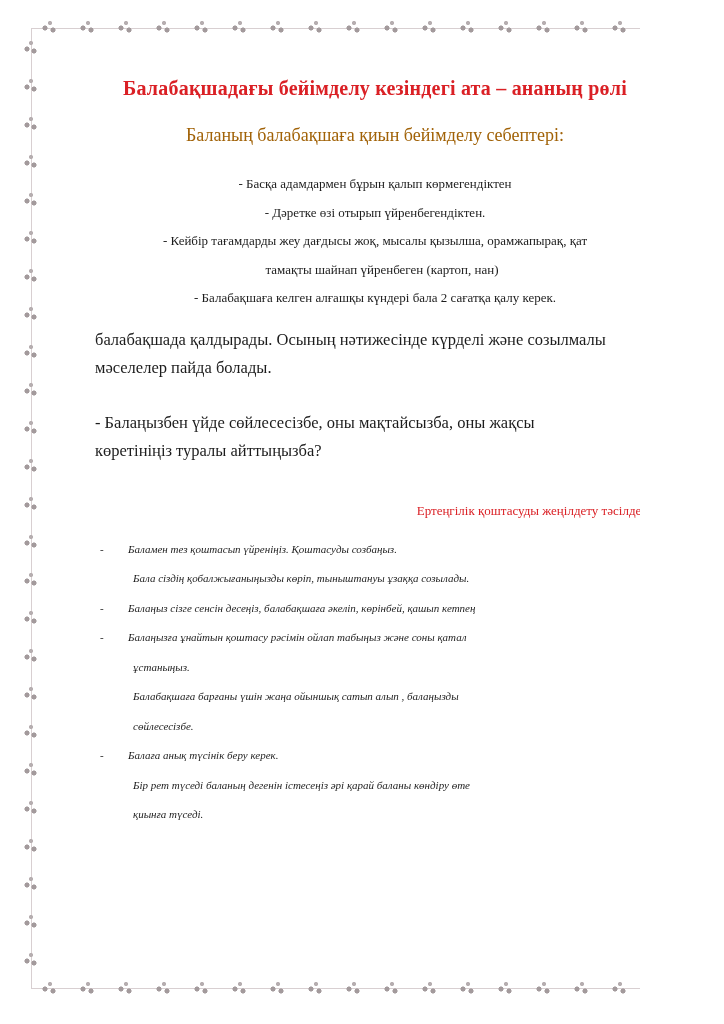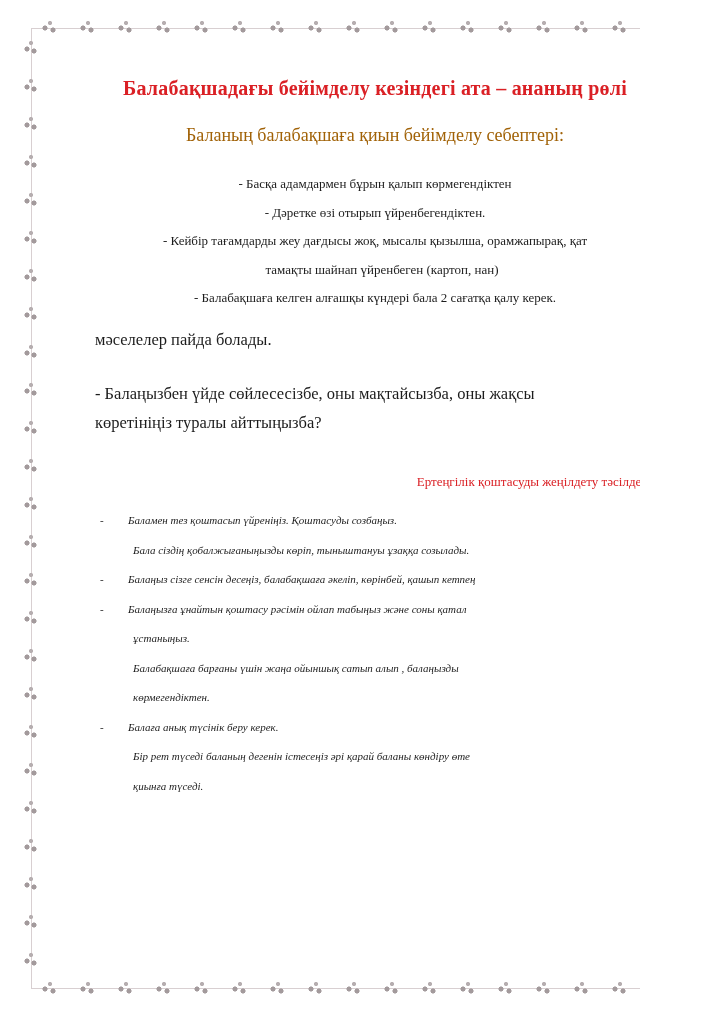--- a/index.html
+++ b/index.html
@@ -112,20 +112,21 @@
 
     <div class="list1">
       <div class="ln">- Басқа адамдармен бұрын қалып көрмегендіктен</div>
       <div class="ln">- Дәретке өзі отырып үйренбегендіктен.</div>
       <div class="ln">- Кейбір тағамдарды жеу дағдысы жоқ, мысалы қызылша, орамжапырақ, қат</div>
       <div class="ln cont">тамақты шайнап үйренбеген (картоп, нан)</div>
       <div class="ln">- Балабақшаға келген алғашқы күндері бала 2 сағатқа қалу керек.</div>
     </div>
 
     <div class="para">
+      <div>балабақшада қалдырады. Осының нәтижесінде күрделі және созылмалы</div>
       <div>мәселелер  пайда болады.</div>
     </div>
 
     <div class="question">
       <div>- Балаңызбен үйде сөйлесесізбе, оны мақтайсызба, оны жақсы</div>
       <div>көретініңіз туралы айттыңызба?</div>
     </div>
 
     <h2 class="sec-heading2">Ертеңгілік қоштасуды жеңілдету тәсілдері:</h2>
 
@@ -142,21 +143,21 @@
       <div class="row">
         <span class="dash">-</span><span>Балаңызға ұнайтын қоштасу рәсімін ойлап табыңыз және соны қатал</span>
       </div>
       <div class="row cont">
         <span>ұстаныңыз.</span>
       </div>
       <div class="row cont">
         <span>Балабақшаға барғаны үшін жаңа ойыншық сатып алып , балаңызды</span>
       </div>
       <div class="row cont">
-        <span>көрмегендіктен.</span>
+        <span>сөйлесесізбе.</span>
       </div>
       <div class="row">
         <span class="dash">-</span><span>Балаға анық түсінік беру керек.</span>
       </div>
       <div class="row cont">
         <span>Бір рет түседі баланың дегенін істесеңіз әрі қарай баланы көндіру өте</span>
       </div>
       <div class="row cont">
         <span>қиынға түседі.</span>
       </div>

